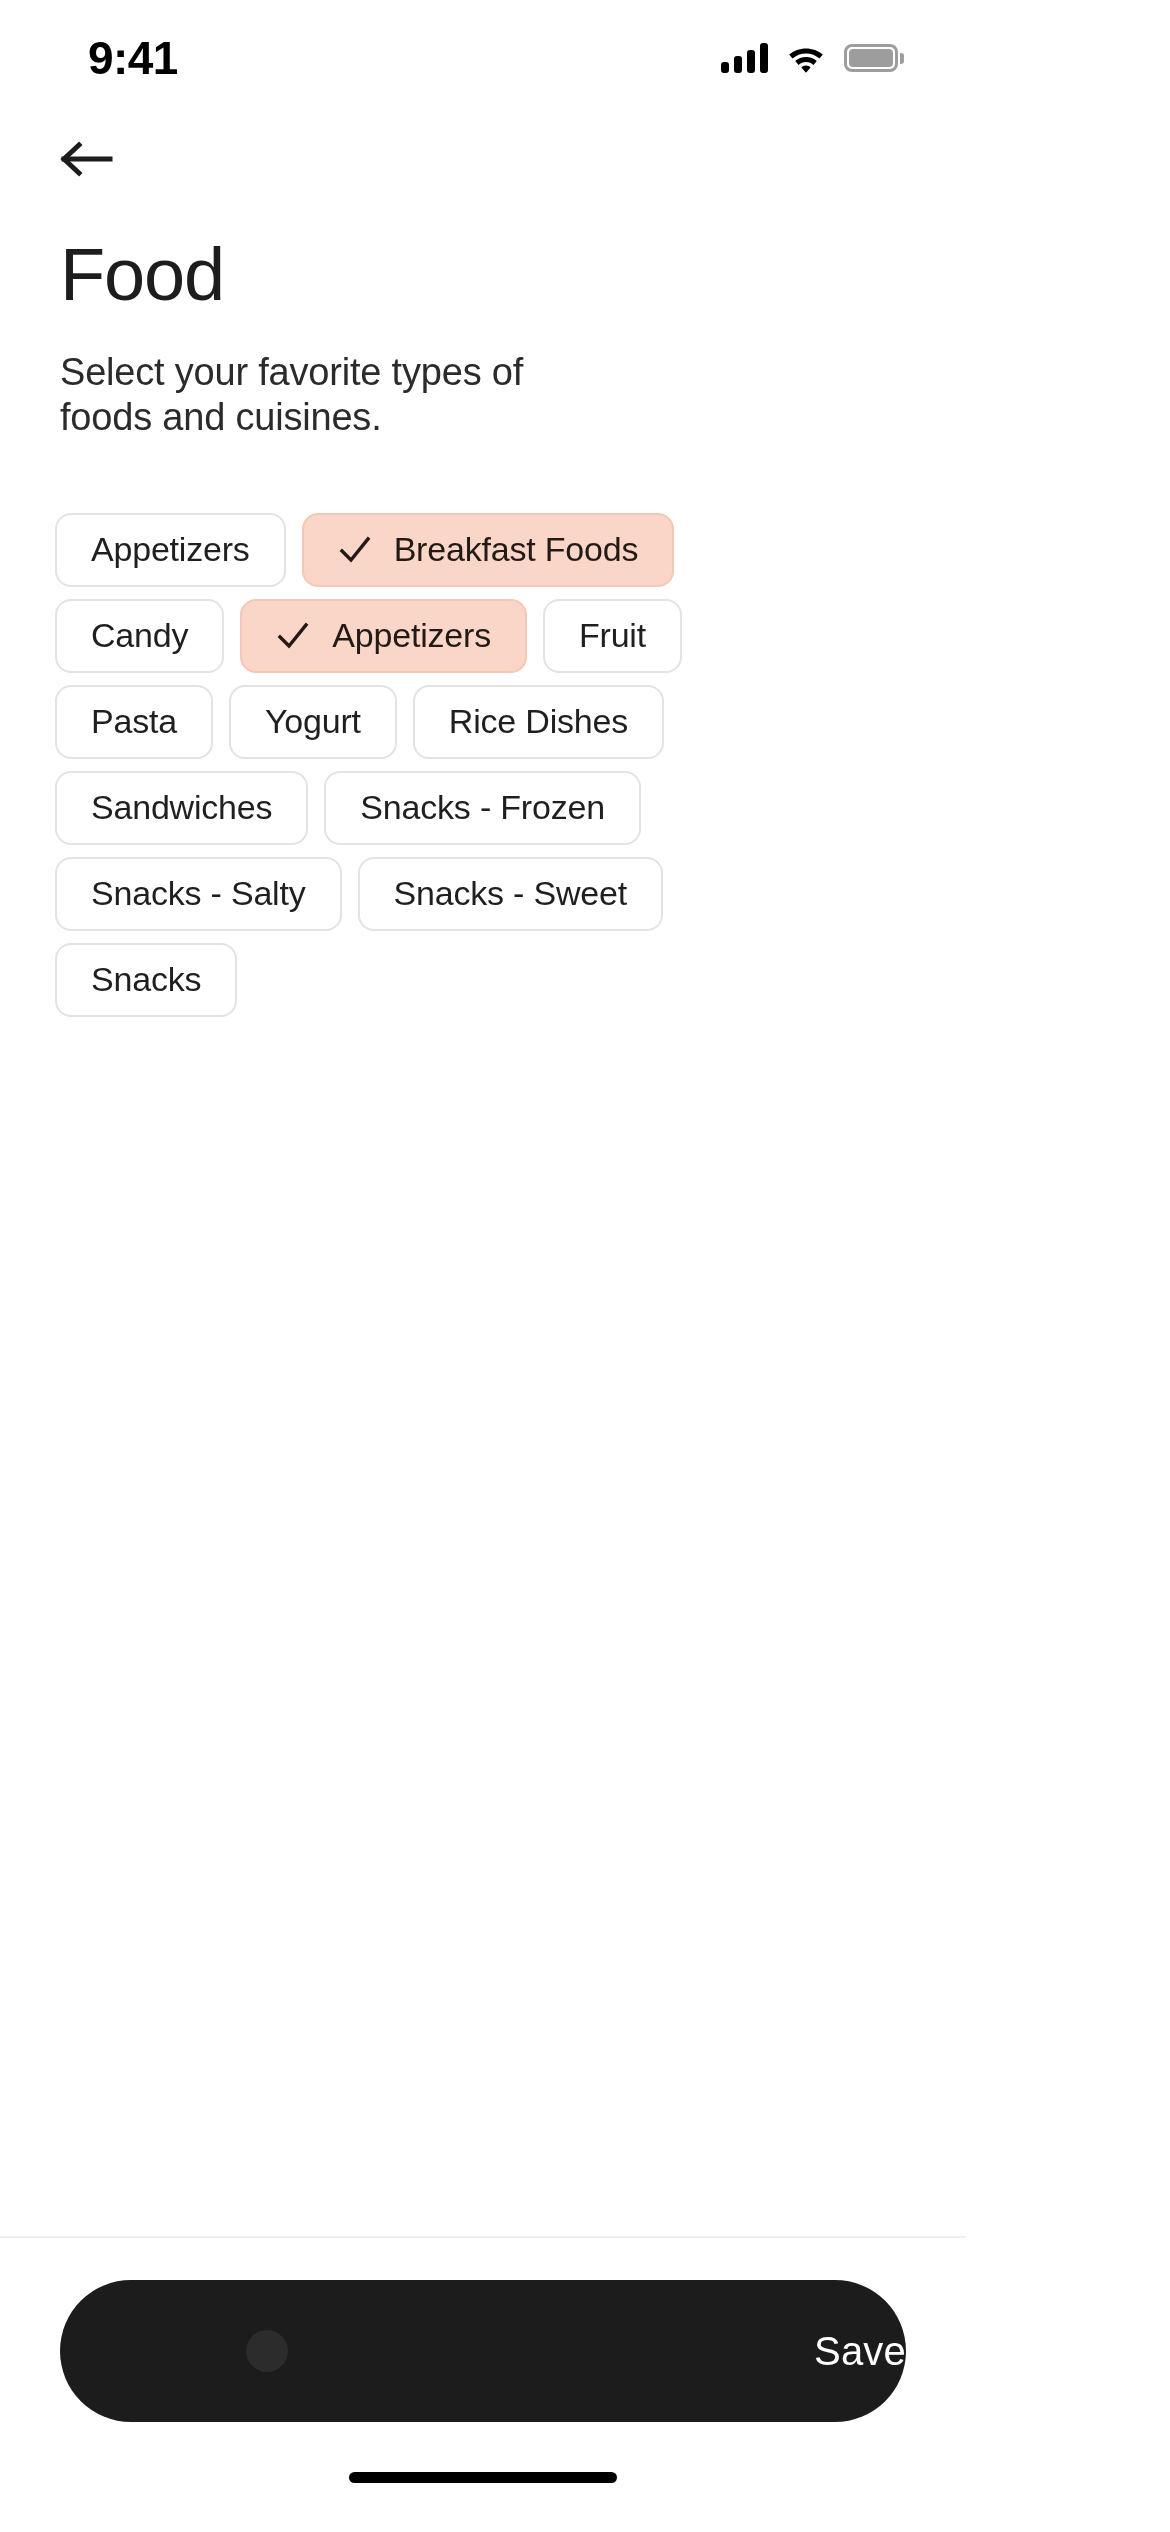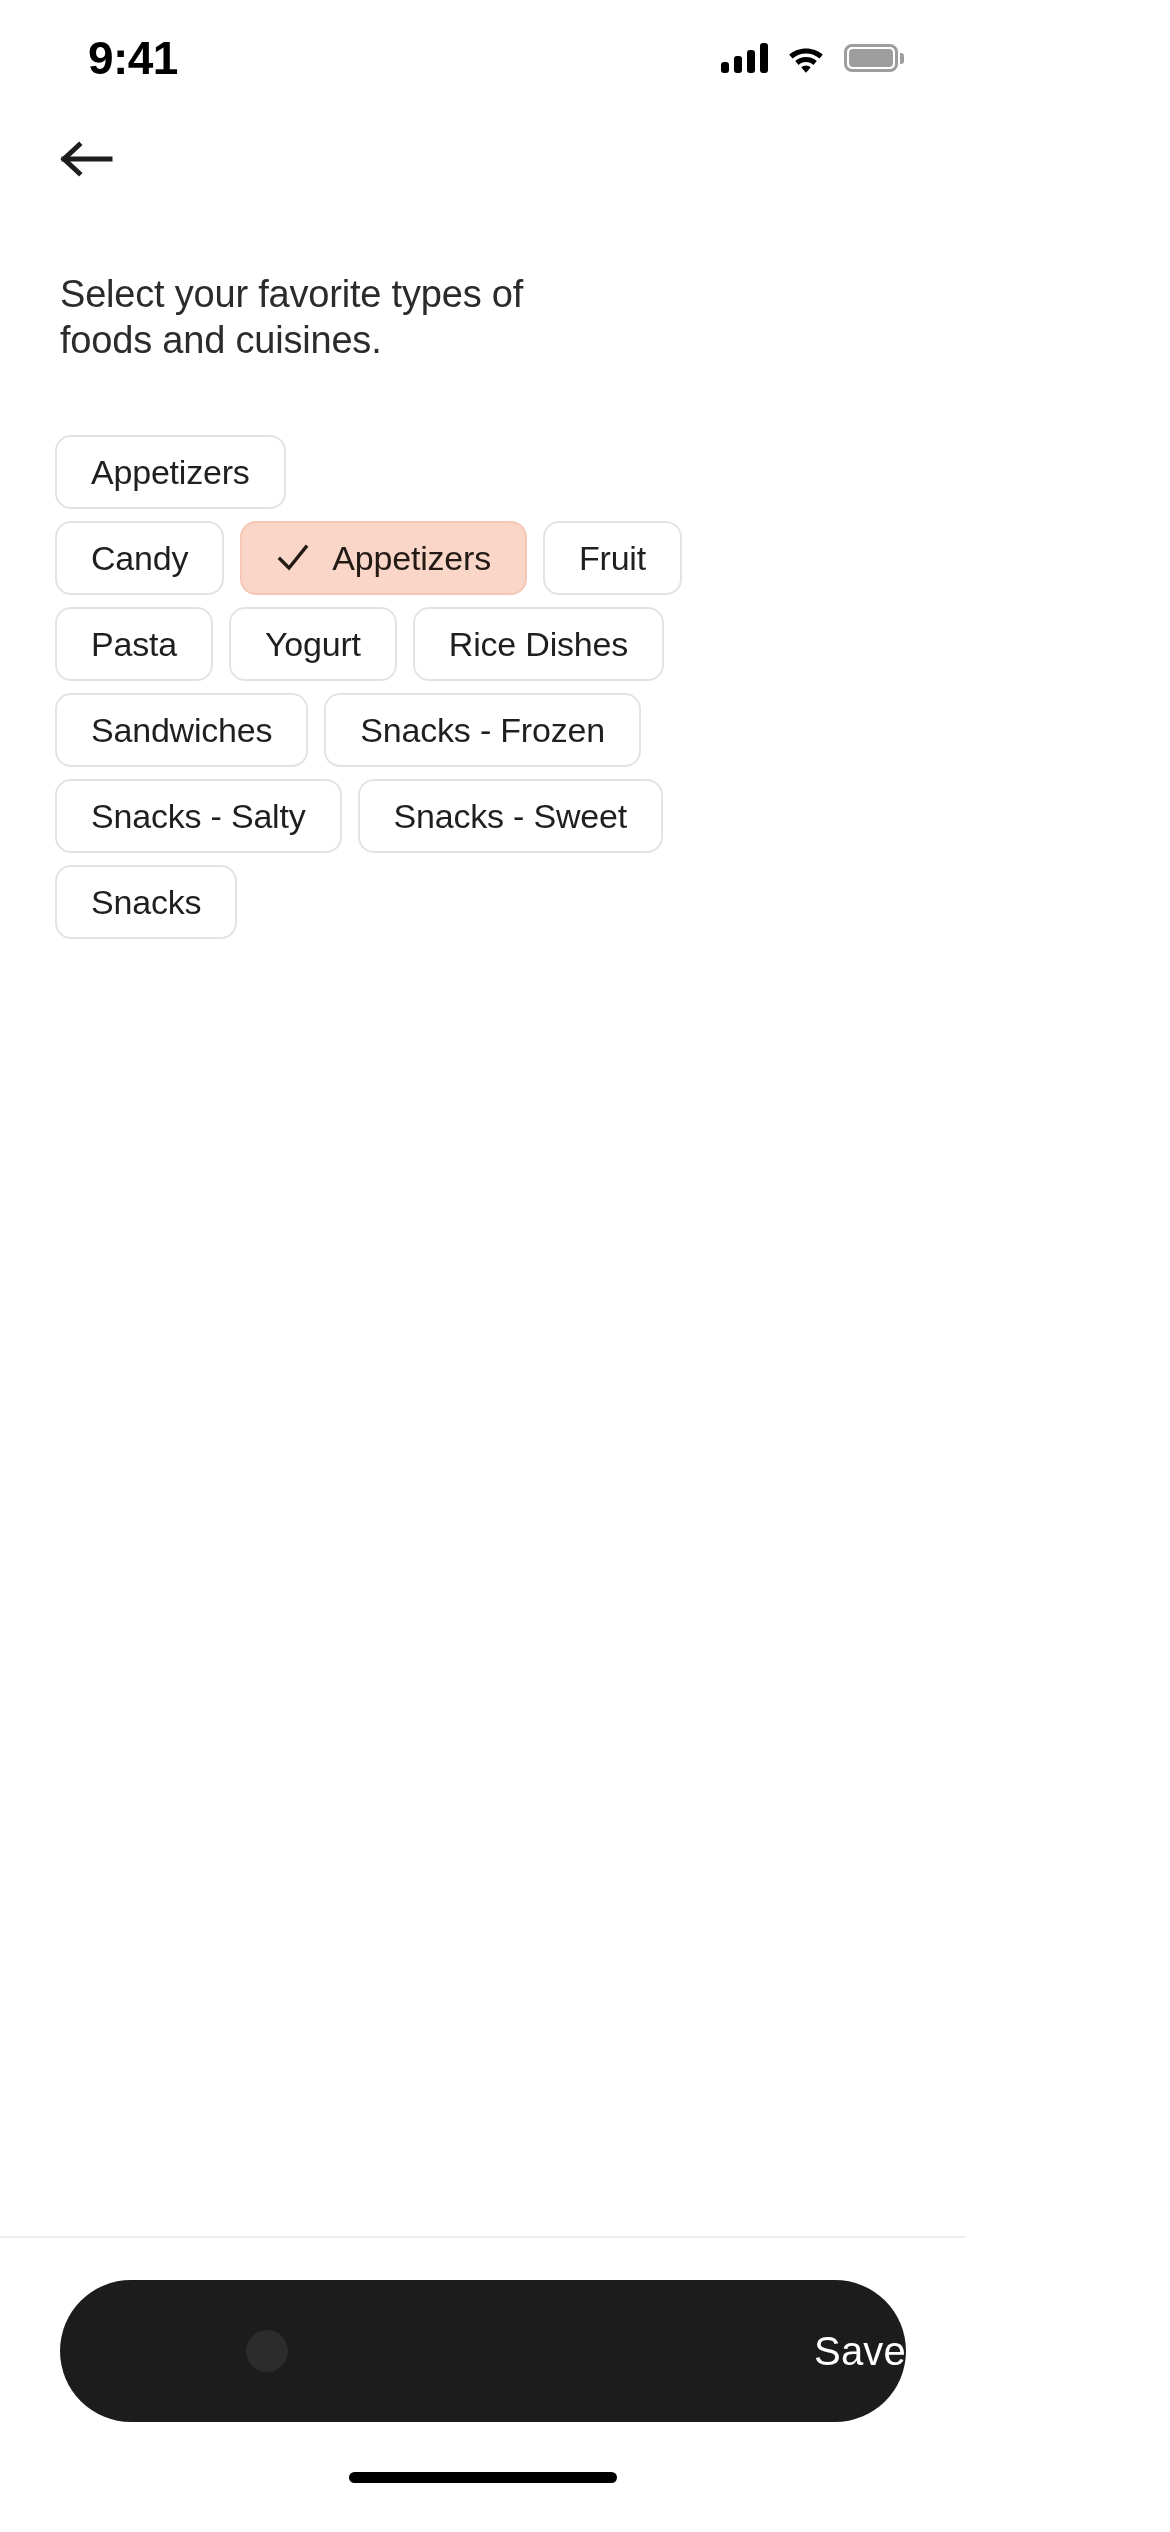--- a/index.html
+++ b/index.html
@@ -259,27 +259,36 @@
       <span>
         <svg width="54" height="40" viewBox="0 0 54 40" xmlns="http://www.w3.org/2000/svg">
           <path d="M4 20 H50" stroke="#1d1d1d" stroke-width="5" stroke-linecap="square"></path>
           <path d="M19 6 L4 20 L19 34" fill="none" stroke="#1d1d1d" stroke-width="5" stroke-linecap="square" stroke-linejoin="miter"></path>
         </svg>
       </span>
     </button>
   </div>
 
   <div class="header">
+    <h1 class="page-title">Food</h1>
     <p class="page-subtitle">Select your favorite types of foods and cuisines.</p>
   </div>
 
   <div class="chips-area" id="chips-area">
       <div class="chip-row">
         <button class="chip" aria-pressed="false">
           <span>Appetizers</span>
+        </button>
+        <button class="chip selected" aria-pressed="true">
+          <span style="display: flex;">
+            <svg class="check" viewBox="0 0 34 34" xmlns="http://www.w3.org/2000/svg">
+              <path d="M4 18 L13 27 L30 6" fill="none" stroke="#231a16" stroke-width="3.4" stroke-linecap="square" stroke-linejoin="miter"></path>
+            </svg>
+          </span>
+          <span>Breakfast Foods</span>
         </button>
       </div>
       <div class="chip-row">
         <button class="chip" aria-pressed="false">
           <span>Candy</span>
         </button>
         <button class="chip selected" aria-pressed="true">
           <span style="display: flex;">
             <svg class="check" viewBox="0 0 34 34" xmlns="http://www.w3.org/2000/svg">
               <path d="M4 18 L13 27 L30 6" fill="none" stroke="#231a16" stroke-width="3.4" stroke-linecap="square" stroke-linejoin="miter"></path>

